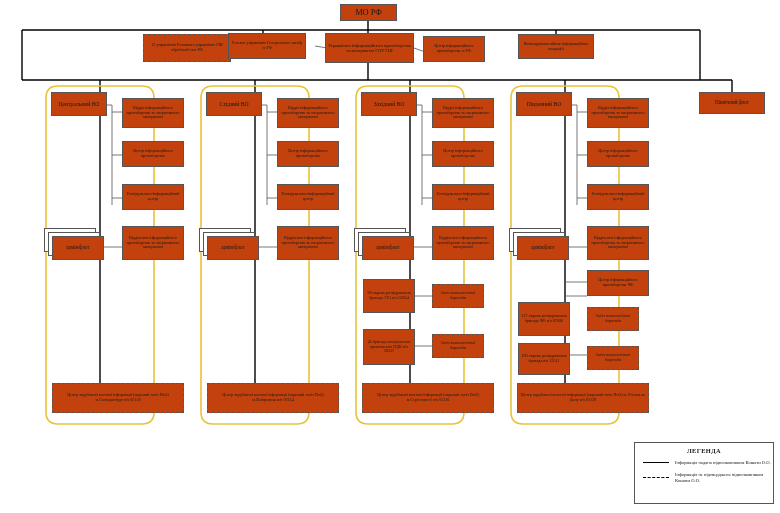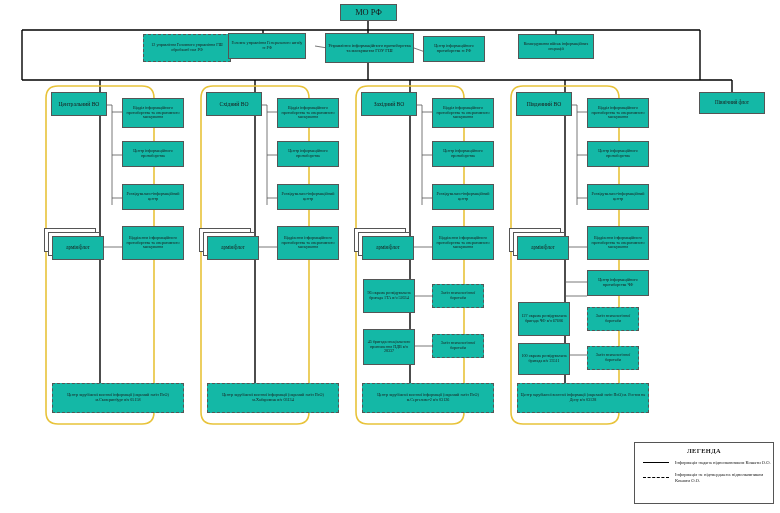--- a/index.html
+++ b/index.html
@@ -11,21 +11,21 @@
     position:relative;
     overflow:hidden;
   }
   #canvas{position:absolute;left:0;top:0;width:780px;height:513px;}
   .svglayer{position:absolute;left:0;top:0;width:780px;height:513px;pointer-events:none;}
 
   .box{
     position:absolute;
     box-sizing:border-box;
     border:1px solid #555;
-    background:#14b8a6;
+    background:#c2410c;
     display:flex;align-items:center;justify-content:center;
     text-align:center;
     line-height:1.12;
     padding:1px 2px;
     z-index:5;
   }
   .box span{display:block;width:100%;}
   .dashed{border:1px dashed #555;}
   .f4{font-size:4.1px;}
   .f45{font-size:4.6px;}

